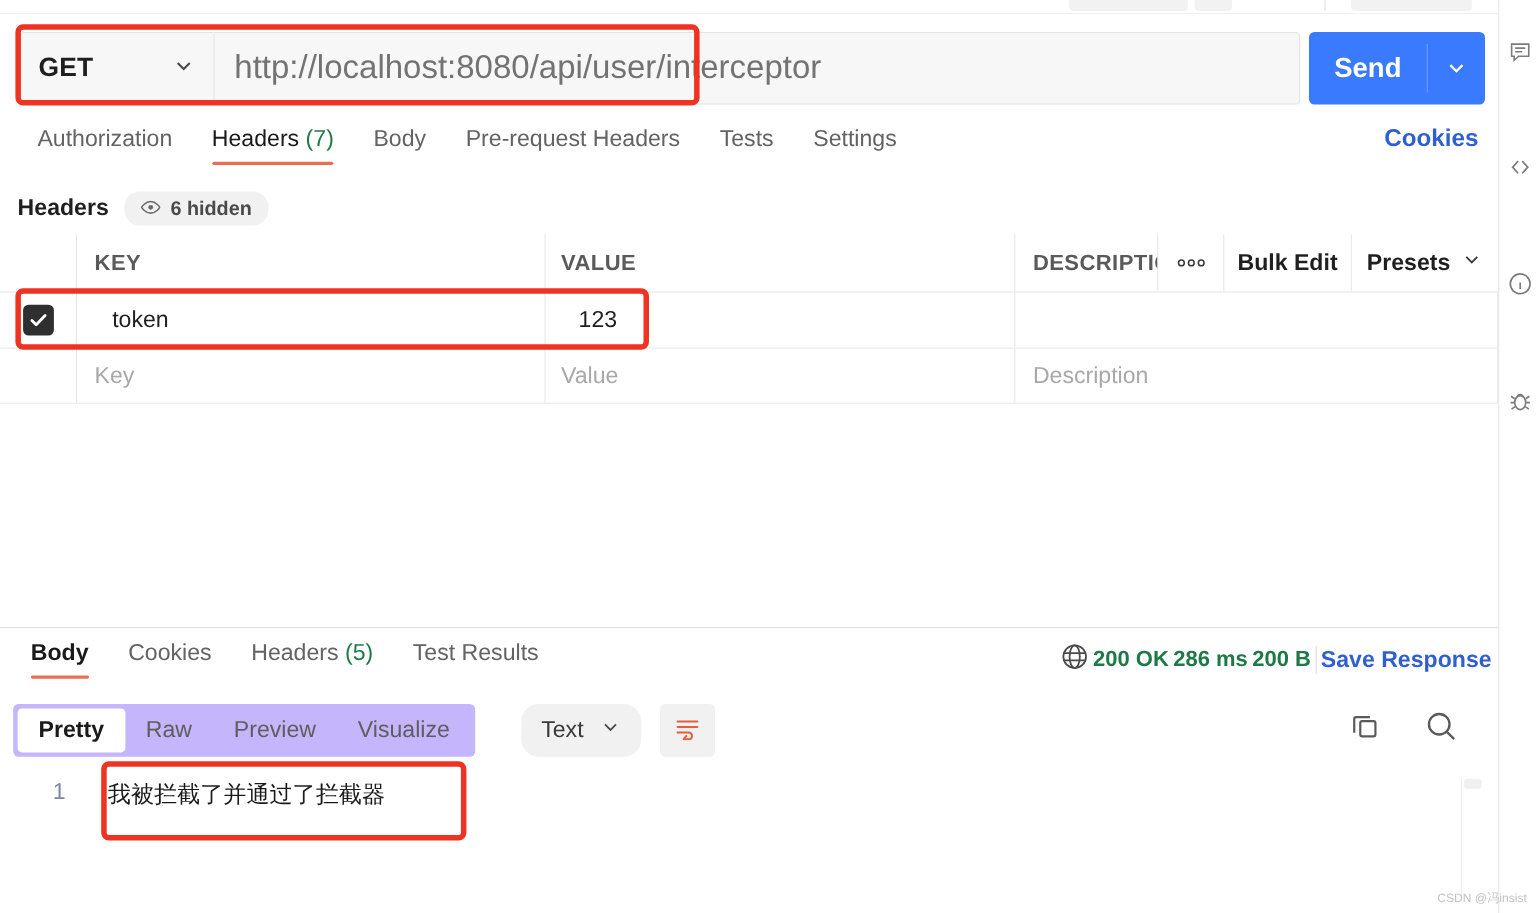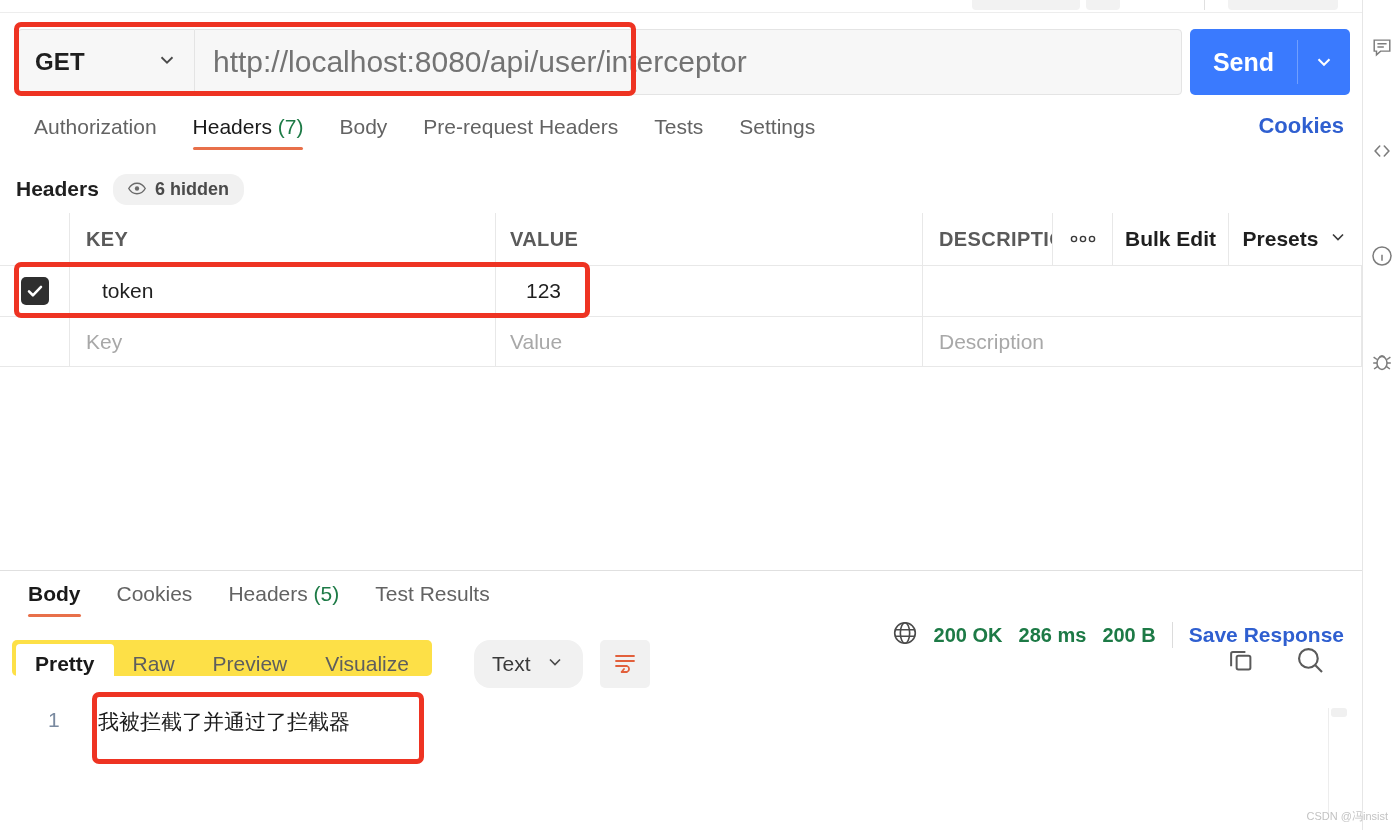--- a/index.html
+++ b/index.html
@@ -115,30 +115,30 @@
   .mid-sep { position: absolute; left: 0; top: 570px; width: 1362px; height: 1px; background: #e0e0e0; }
 
   
   .res-tabs {
     position: absolute; left: 0; top: 578px; width: 1362px; height: 50px;
     display: flex; align-items: flex-start; padding-left: 10px;
   }
   .res-tabs .rtab { font-size: 21px; }
   .res-tabs .rtab.active { font-weight: bold; }
   .res-meta {
-    position: absolute; right: 18px; top: 584px; display: flex; align-items: center; gap: 16px; margin-top: 36px;
+    position: absolute; right: 18px; top: 584px; display: flex; align-items: center; gap: 4px;
   }
   .res-meta .stat { font-size: 20px; color: #1d7a46; font-weight: bold; }
   .meta-div { width: 1px; height: 26px; background: #dcdcdc; }
   .save-resp { font-size: 21px; font-weight: bold; color: #2f5fd0; cursor: pointer; }
 
   
   .res-toolbar { position: absolute; left: 0; top: 640px; width: 1362px; height: 54px; }
   .seg {
-    position: absolute; left: 12px; top: 0; height: 36px; background: #fde047;
+    position: absolute; left: 12px; top: 0; height: 48px; background: #c4b5fd;
     border-radius: 5px; display: flex; align-items: flex-start; padding: 4px;
   }
   .seg .it {
     font-size: 21px; color: #5e5e5e; padding: 0 19px; height: 40px;
     display: flex; align-items: center; border-radius: 4px; cursor: pointer;
   }
   .seg .it.on { background: #fff; color: #1a1a1a; font-weight: bold; }
   .fmt-sel {
     position: absolute; left: 474px; top: 0; height: 48px; background: #f1f1f1;
     border-radius: 16px; display: flex; align-items: center; gap: 14px; padding: 0 18px; cursor: pointer;

